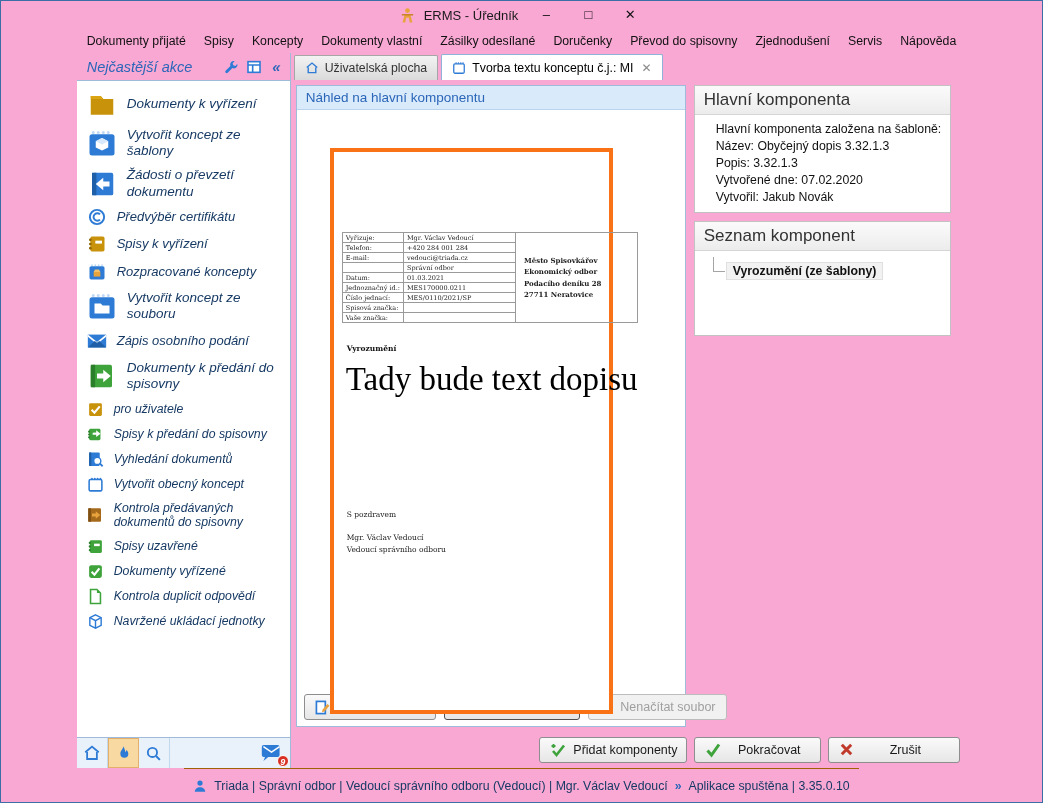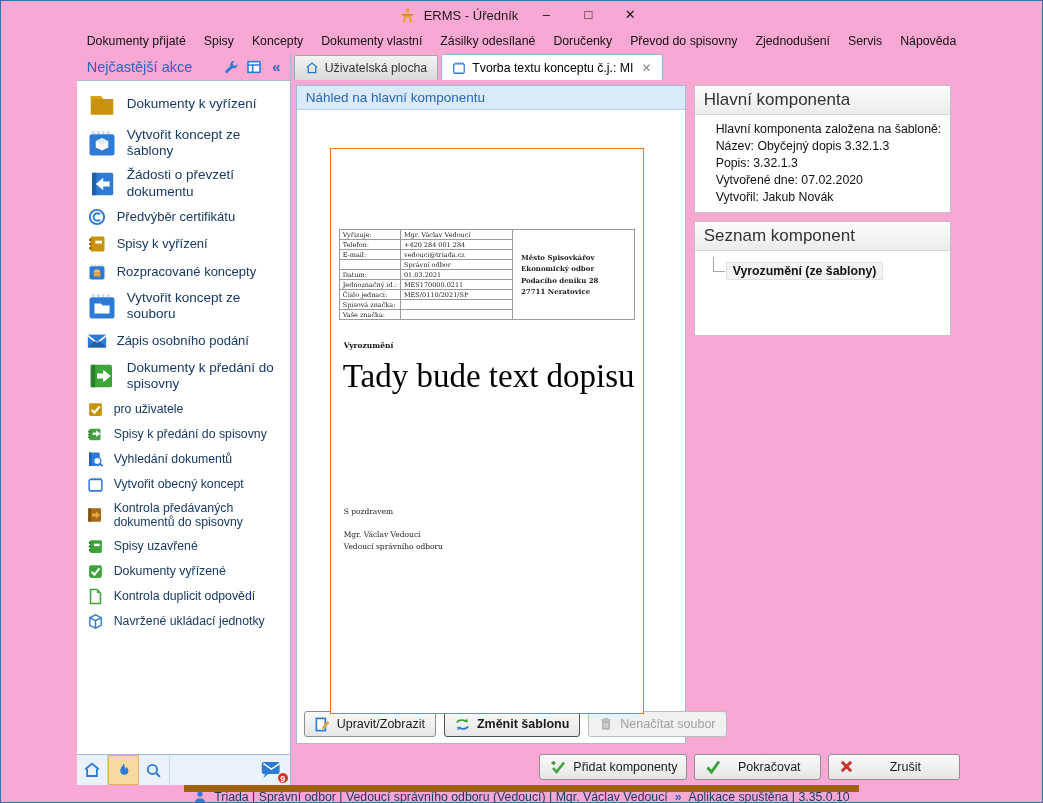--- a/index.html
+++ b/index.html
@@ -16,21 +16,21 @@
   .winbtn { width:40px; height:24px; text-align:center; line-height:24px; font-size:13px; color:#111; cursor:default; }
 
   
   .menubar { height:24px; display:flex; align-items:center; padding:0 6px; }
   .menu-item { font-size:12.3px; color:#111; padding:3px 9px; white-space:nowrap; }
 
   
   .mainrow { flex:1; display:flex; min-height:0; }
 
   
-  .sidebar { width:214px; display:flex; flex-direction:column; border-right:1px solid #9ebcd9; }
+  .sidebar { width:214px; display:flex; flex-direction:column; border-right:1px solid #9ebcd9;font-style:italic; }
   .sb-head { height:27px; display:flex; align-items:center; padding:0 6px 0 10px; gap:7px; }
   .sb-title { color:#2b66b8; font-size:14.5px; flex:1; }
   .sb-tool { display:flex; align-items:center; }
   .sb-collapse { color:#2b66b8; font-size:15px; font-weight:bold; padding:0 3px; }
   .sb-list { flex:1; background:#fff; border-top:1px solid #9ebcd9; border-bottom:1px solid #9ebcd9; overflow:hidden; padding-top:4px; }
   .sb-item { display:flex; align-items:center; gap:9px; padding:4px 4px 4px 9px; color:#173a64; cursor:default; }
   .sb-item .lbl { line-height:1.2; }
   .sb-item.lg { font-size:13.5px; }
   .sb-item.md { font-size:13px; }
   .sb-item.sm { font-size:12.3px; }
@@ -53,21 +53,21 @@
          border-radius:2px 2px 0 0; color:#333; }
   .tab.active { background:#fff; border-color:#8fb2d9; color:#000; height:26px; }
   .tab-close { color:#888; font-size:12px; margin-left:2px; }
 
   .work { flex:1; display:flex; padding:5px 8px 4px 5px; min-height:0; }
 
   
   .preview-panel { width:390px; flex:none; display:flex; flex-direction:column; background:#fff; border:1px solid #9ebcd9; }
   .pv-header { background:#d9eafb; color:#2b66b8; font-size:13.5px; padding:4px 9px; border-bottom:1px solid #bad3ed; }
   .pv-body { flex:1; position:relative; background:#fff; }
-  .page { position:absolute; left:33px; top:38px; width:314px; height:566px; border:1px solid #f97316; background:#fff; }
+  .page { position:absolute; left:33px; top:38px; width:283px; height:566px; border:4px solid #f97316; background:#fff; }
   .ltr-table { position:absolute; top:80px; left:8px; width:296px; border-collapse:collapse;
                font-family:"DejaVu Serif", serif; font-size:6.5px; color:#222; }
   .ltr-table td { border:1px solid #9a9a9a; height:10px; padding:0 3px; white-space:nowrap; overflow:hidden; }
   .td-label { width:55px; }
   .td-value { width:116px; }
   .td-addr  { width:125px; font-weight:bold; font-size:7px; line-height:1.6; padding-left:8px !important; vertical-align:middle; }
   .ltr-subject { position:absolute; top:192px; left:13px; font-family:"DejaVu Serif", serif; font-size:7.5px; font-weight:bold; color:#111; }
   .ltr-body { position:absolute; top:200px; left:12px; width:294px; font-family:"Liberation Serif", serif;
               font-size:33px; line-height:1.65; color:#000; }
   .ltr-closing { position:absolute; top:358px; left:13px; font-family:"DejaVu Serif", serif; font-size:7.5px; color:#222; }
@@ -93,21 +93,21 @@
   .tree-item::before { content:""; position:absolute; left:-14px; top:-6px; width:11px; height:14px;
                        border-left:1px solid #a5a5a5; border-bottom:1px solid #a5a5a5; }
 
   
   .actionbar { height:37px; display:flex; justify-content:flex-end; align-items:center; gap:7px; padding:0 6px; }
   .actionbar .btn { width:148px; }
   .actionbar .btn.w2 { width:127px; }
   .actionbar .btn.w3 { width:132px; }
 
   
-  .statusbar { height:17px; border-top:7px solid #a16207; display:flex; align-items:center; gap:7px; padding:0 9px; font-size:12.3px; color:#173a64; }
+  .statusbar { height:34px; border-top:1px solid #a16207; display:flex; align-items:center; gap:7px; padding:0 9px; font-size:12.3px; color:#173a64; }
   .status-more { color:#2b66b8; font-weight:bold; }
   .status-right { margin-left:auto; color:#173a64; }
 </style>
 </head>
 <body>
 
 <div class="win">
 
   <div class="titlebar">
     <span class="ic">

